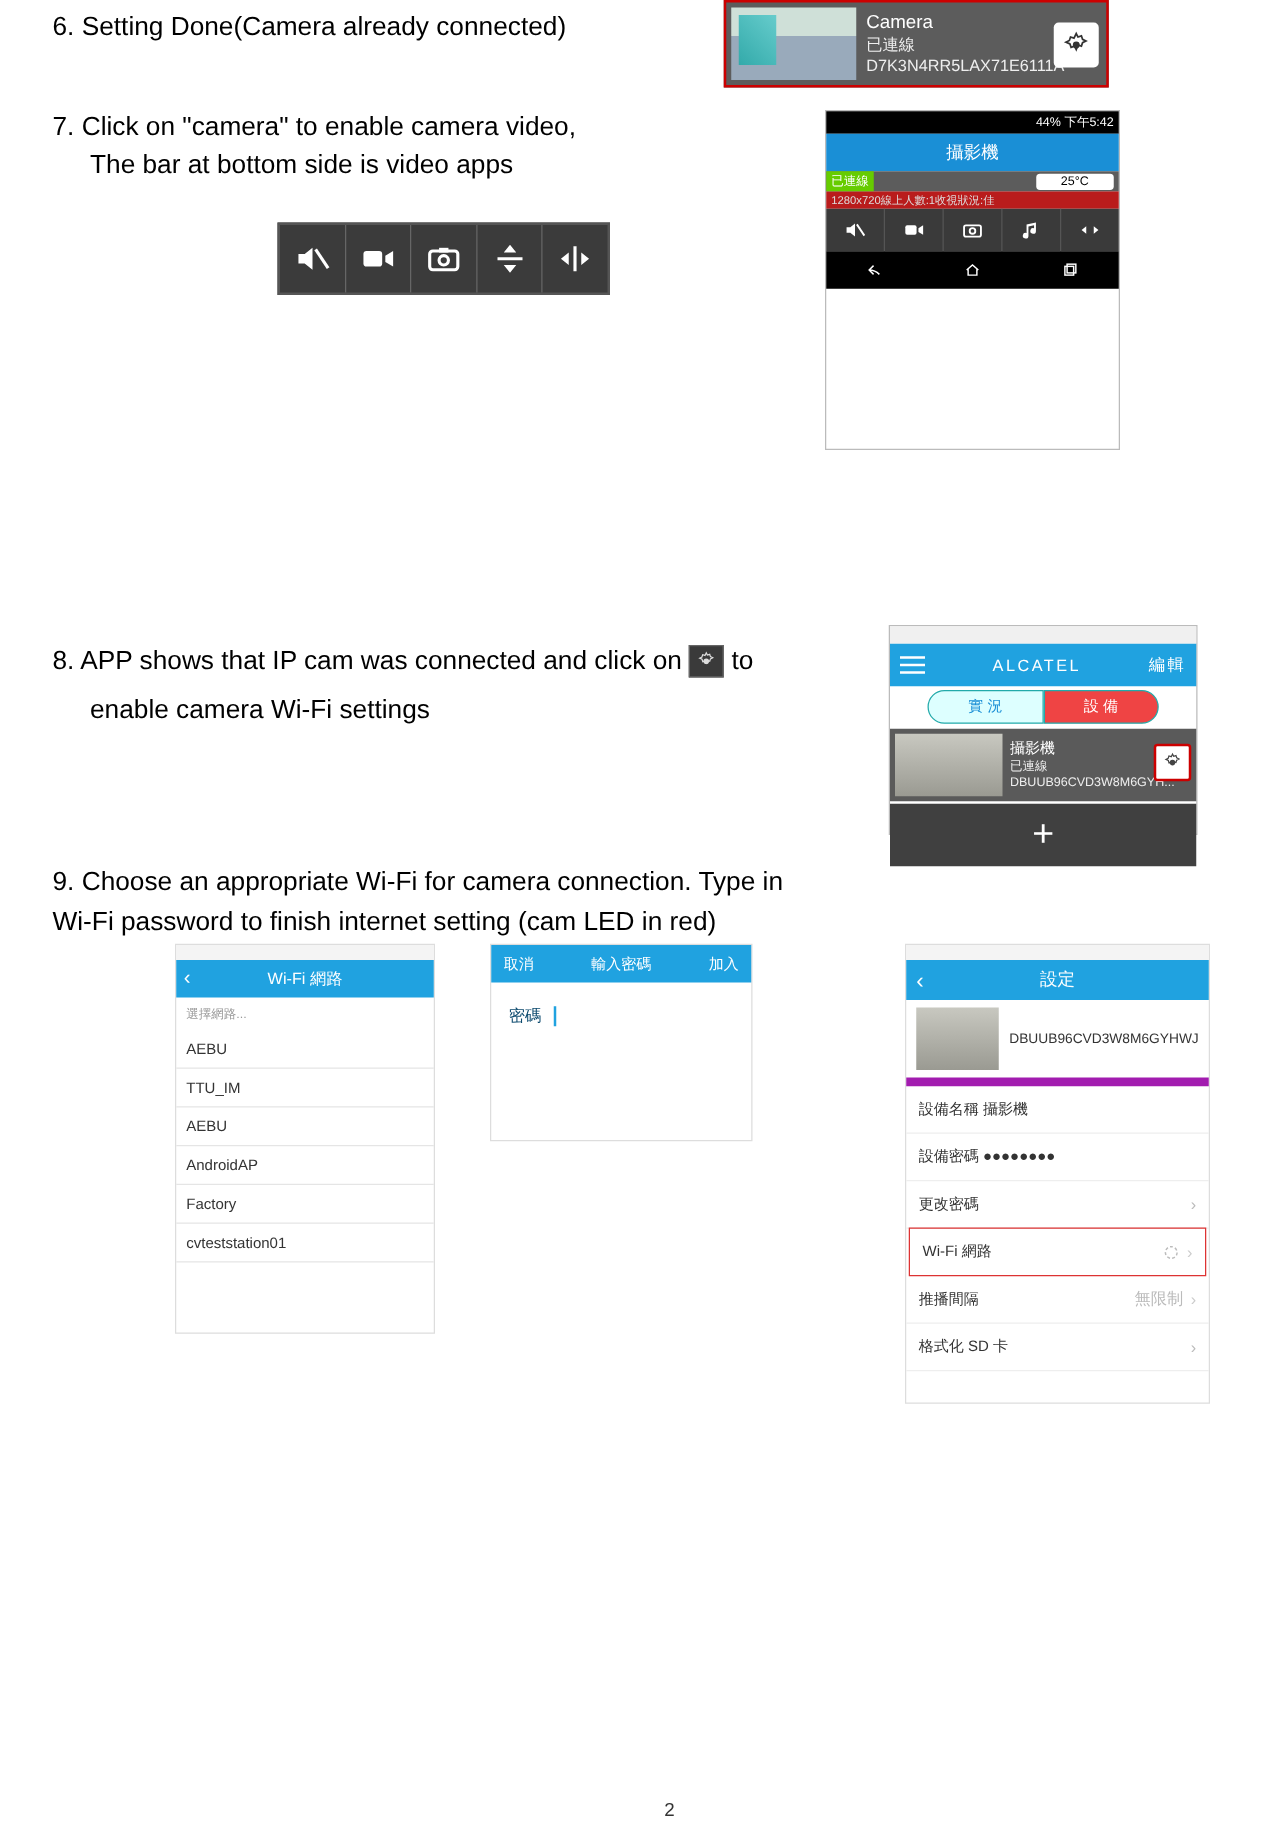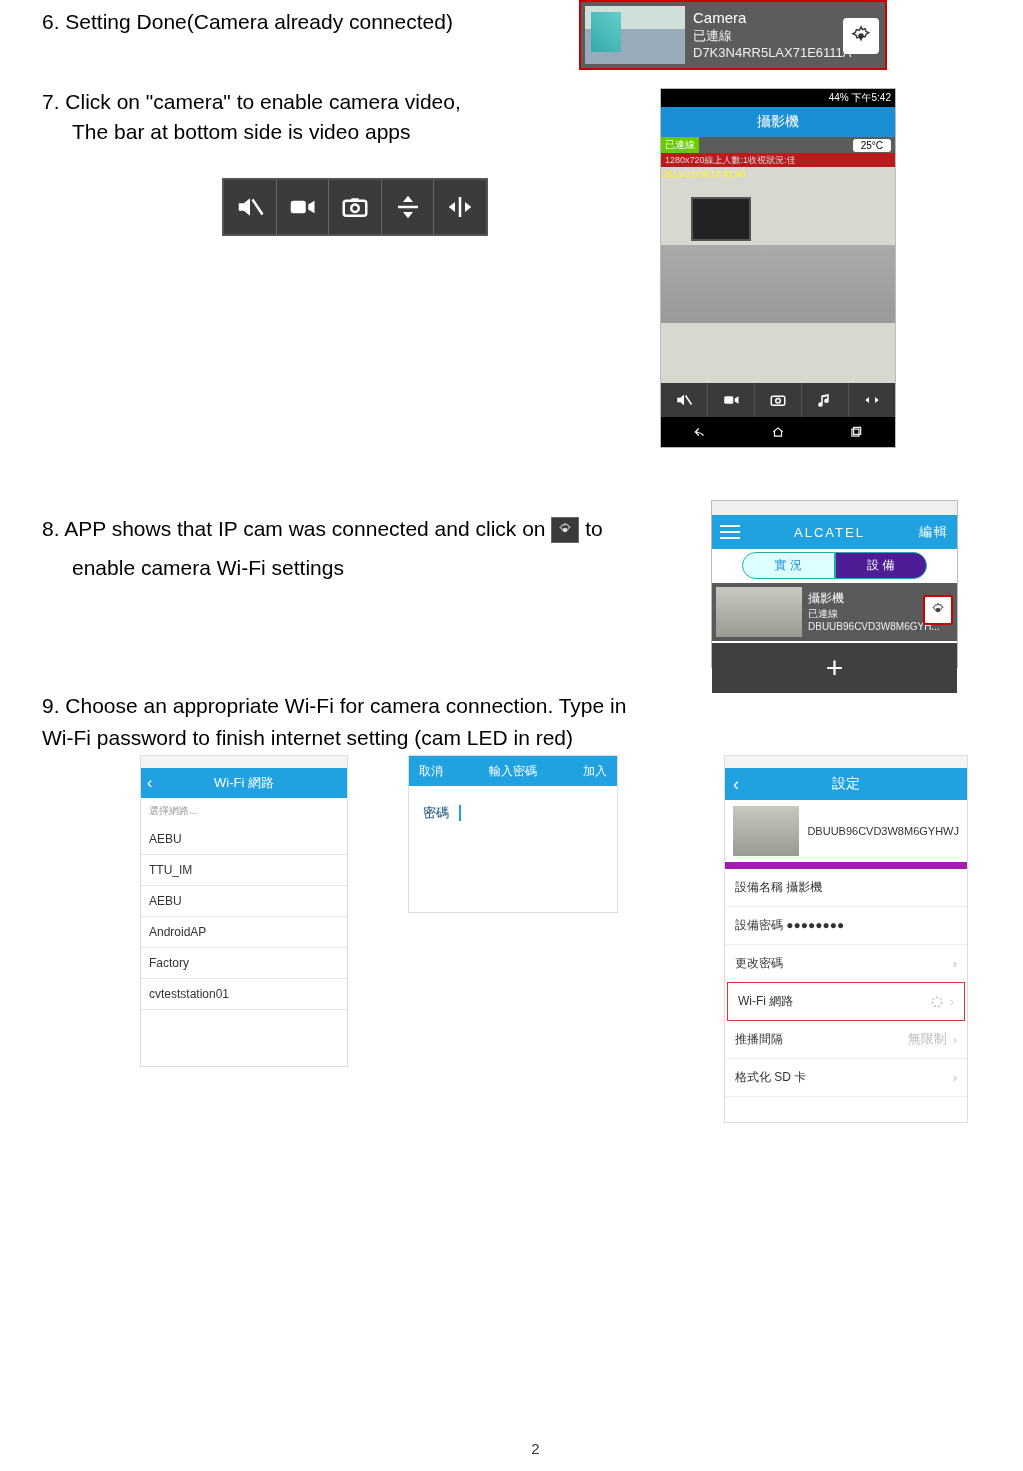--- a/index.html
+++ b/index.html
@@ -46,28 +46,28 @@
   .cam-card .txt { margin-left: 8px; font-size: 13px; line-height: 1.3; }
   .cam-card .title { font-size: 15px; color: #fff; }
   .cam-card .gear {
     position: absolute; right: 6px; top: 16px; width: 36px; height: 36px;
     background: #fff; border-radius: 4px; display:flex; align-items:center; justify-content:center;
   }
 
   
   .phone7 {
     position: absolute; left: 636px; top: 88px;
-    width: 236px; height: 360px; border: 1px solid #bbb; background: #fff;
+    width: 236px; height: 272px; border: 1px solid #bbb; background: #fff;
     display: flex; flex-direction: column;
   }
   .statusbar { height: 18px; background: #000; color:#fff; font-size:10px; display:flex; justify-content:flex-end; align-items:center; padding:0 4px; gap:4px; }
   .p7-header { height: 30px; background: #1a8fd6; color:#fff; font-size:14px; display:flex; align-items:center; justify-content:center; }
   .p7-infobar { height: 16px; background:#5c5c5c; font-size:10px; color:#eee; display:flex; align-items:center; }
   .p7-badge { background:#6c0; color:#fff; font-size:10px; padding:1px 4px; }
-  .p7-temp { position:absolute; right:4px; background:#fff; color:#000; font-size:10px; padding:1px 8px; border-radius:3px; }
+  .p7-temp { position:absolute; right:4px; background:#fff; color:#000; font-size:10px; padding:1px 20px; border-radius:3px; }
   .p7-meta { height:14px; background:#b91c1c; color:#ddd; font-size:9px; padding:0 4px; display:flex; align-items:center; }
   .p7-video { flex:1; background:#d8d8d0; position:relative; overflow:hidden; }
   .p7-video .ts { position:absolute; left:2px; top:2px; color:#ff0; font-size:9px; }
   .p7-video .desk { position:absolute; left:0; right:0; bottom:28%; height:36%; background: linear-gradient(#aaa,#999); }
   .p7-video .monitor { position:absolute; left:30px; top:30px; width:60px; height:44px; background:#222; border:2px solid #555; }
   .p7-toolbar { height:34px; background:#3a3a3a; display:flex; }
   .p7-toolbar .tb { flex:1; display:flex; align-items:center; justify-content:center; border-right:1px solid #555; }
   .p7-toolbar .tb:last-child{border-right:none;}
   .p7-toolbar svg{width:18px;height:18px;}
   .p7-nav { height:30px; background:#000; display:flex; }
@@ -86,21 +86,21 @@
     position: absolute; left: 687px; top: 500px;
     width: 247px; height: 168px; border:1px solid #bbb; background:#fff;
   }
   .p8-status { height:14px; background:#f0f0f0; }
   .p8-header { height:34px; background:#20a2e0; color:#fff; display:flex; align-items:center; justify-content:space-between; padding:0 8px; font-size:13px; letter-spacing:2px; }
   .p8-menu { width:20px; height:14px; display:flex; flex-direction:column; justify-content:space-between; }
   .p8-menu span{height:2px;background:#fff;}
   .p8-tabs { height:32px; display:flex; align-items:center; justify-content:center; gap:0; padding:4px 30px; }
   .p8-tab { flex:1; text-align:center; font-size:12px; padding:4px 0; border:1px solid #2aa; }
   .p8-tab.live{ background:#dff; color:#1a8fd6; border-radius:14px 0 0 14px;}
-  .p8-tab.dev { background:#4c1d95; color:#fff; border-radius:0 14px 14px 0;}
+  .p8-tab.dev { background:#ef4444; color:#fff; border-radius:0 14px 14px 0;}
   .p8-camrow {
     height: 58px; background:#5a5a5a; display:flex; align-items:center; padding:4px; position:relative; margin:2px 0;
   }
   .p8-camrow .prev{ width:86px; height:50px; background:linear-gradient(#c8c8c0,#9a9a92); }
   .p8-camrow .info{ margin-left:6px; color:#eee; font-size:10px; line-height:1.3; }
   .p8-camrow .ttl{font-size:12px;color:#fff;}
   .p8-camrow .gear{
     position:absolute; right:4px; top:12px; width:30px; height:30px; background:#fff;
     border:2px solid #c00; border-radius:3px; display:flex; align-items:center; justify-content:center;
   }
@@ -114,21 +114,21 @@
     width: 208px; height: 312px; border:1px solid #ddd; background:#fff;
   }
   .wl-status{height:12px;background:#f4f4f4;}
   .wl-header{height:30px;background:#20a2e0;color:#fff;display:flex;align-items:center;justify-content:center;font-size:13px;position:relative;}
   .wl-header .back{position:absolute;left:6px;color:#fff;font-size:16px;}
   .wl-hint{font-size:10px;color:#999;padding:6px 8px;}
   .wl-item{font-size:12px;color:#333;padding:8px 8px;border-bottom:1px solid #e5e5e5;}
 
   
   .pw-dialog {
-    position:absolute; left:384px; top:755px;
+    position:absolute; left:368px; top:755px;
     width:210px; height:158px; border:1px solid #ddd; background:#fff;
   }
   .pw-header{height:30px;background:#20a2e0;color:#fff;display:flex;align-items:center;justify-content:space-between;font-size:12px;padding:0 10px;}
   .pw-row{display:flex;align-items:center;padding:18px 14px;font-size:13px;}
   .pw-row .label{margin-right:10px;color:#0c4a6e;}
   .pw-row .cursor{width:2px;height:16px;background:#20a2e0;}
 
   
   .settings {
     position:absolute; left:700px; top:755px;
@@ -212,25 +212,20 @@
   <div class="phone7">
     <div class="statusbar">
       <span>44%   下午5:42</span>
     </div>
     <div class="p7-header">攝影機</div>
     <div class="p7-infobar" style="position:relative;">
       <span class="p7-badge">已連線</span>
       <span class="p7-temp">25°C</span>
     </div>
     <div class="p7-meta">1280x720線上人數:1收視狀況:佳</div>
-    <div class="p7-video">
-      <div class="ts">2015/10/08 17:41:40</div>
-      <div class="monitor"></div>
-      <div class="desk"></div>
-    </div>
     <div class="p7-toolbar">
       <div class="tb">
           <svg viewBox="0 0 24 24">
             <path class="wh" d="M3 9v6h4l5 4V5L7 9H3z"></path>
             <line class="st" x1="14" y1="6" x2="22" y2="18"></line>
           </svg>
         </div>
       <div class="tb">
           <svg viewBox="0 0 24 24">
             <rect class="wh" x="3" y="7" width="12" height="10" rx="2"></rect>

